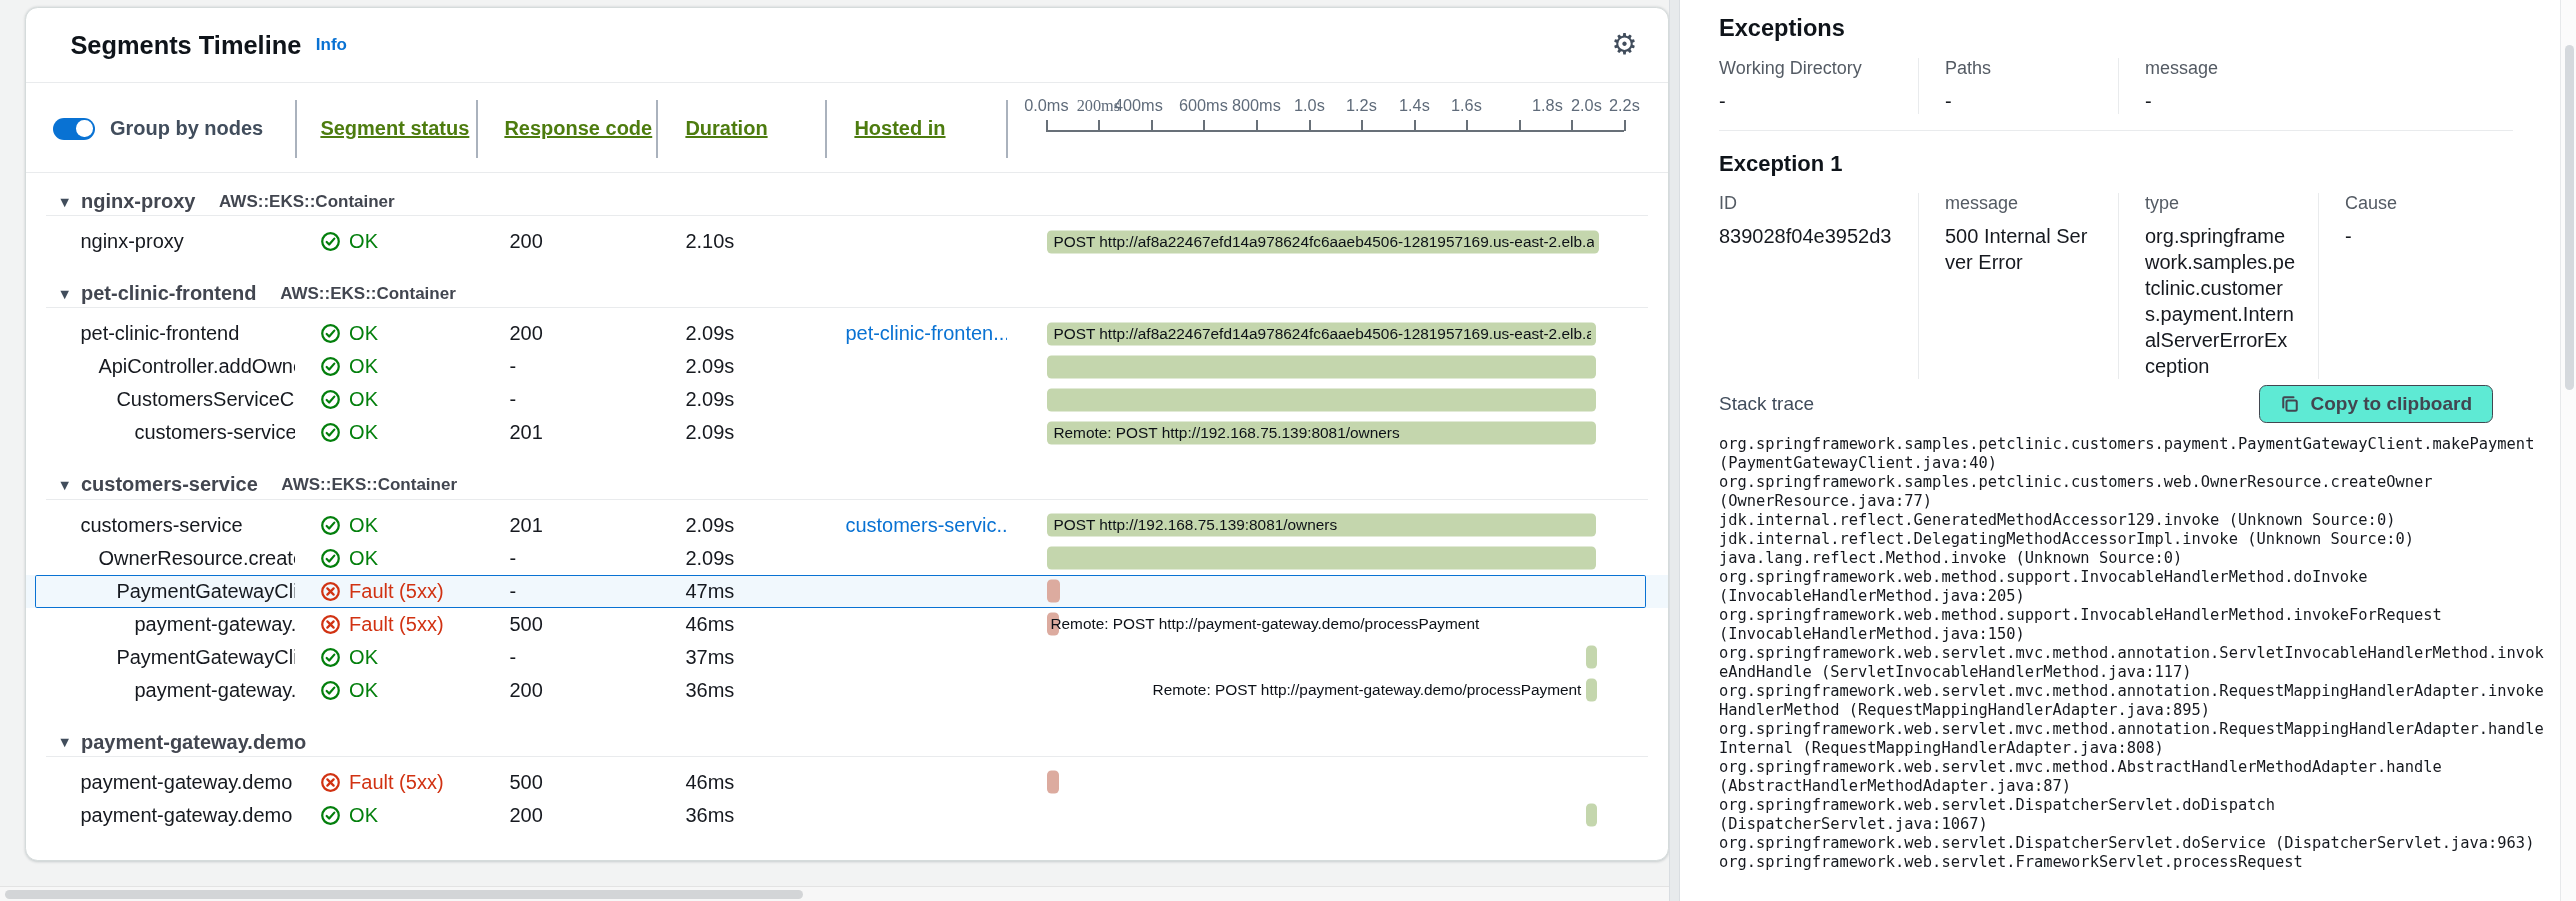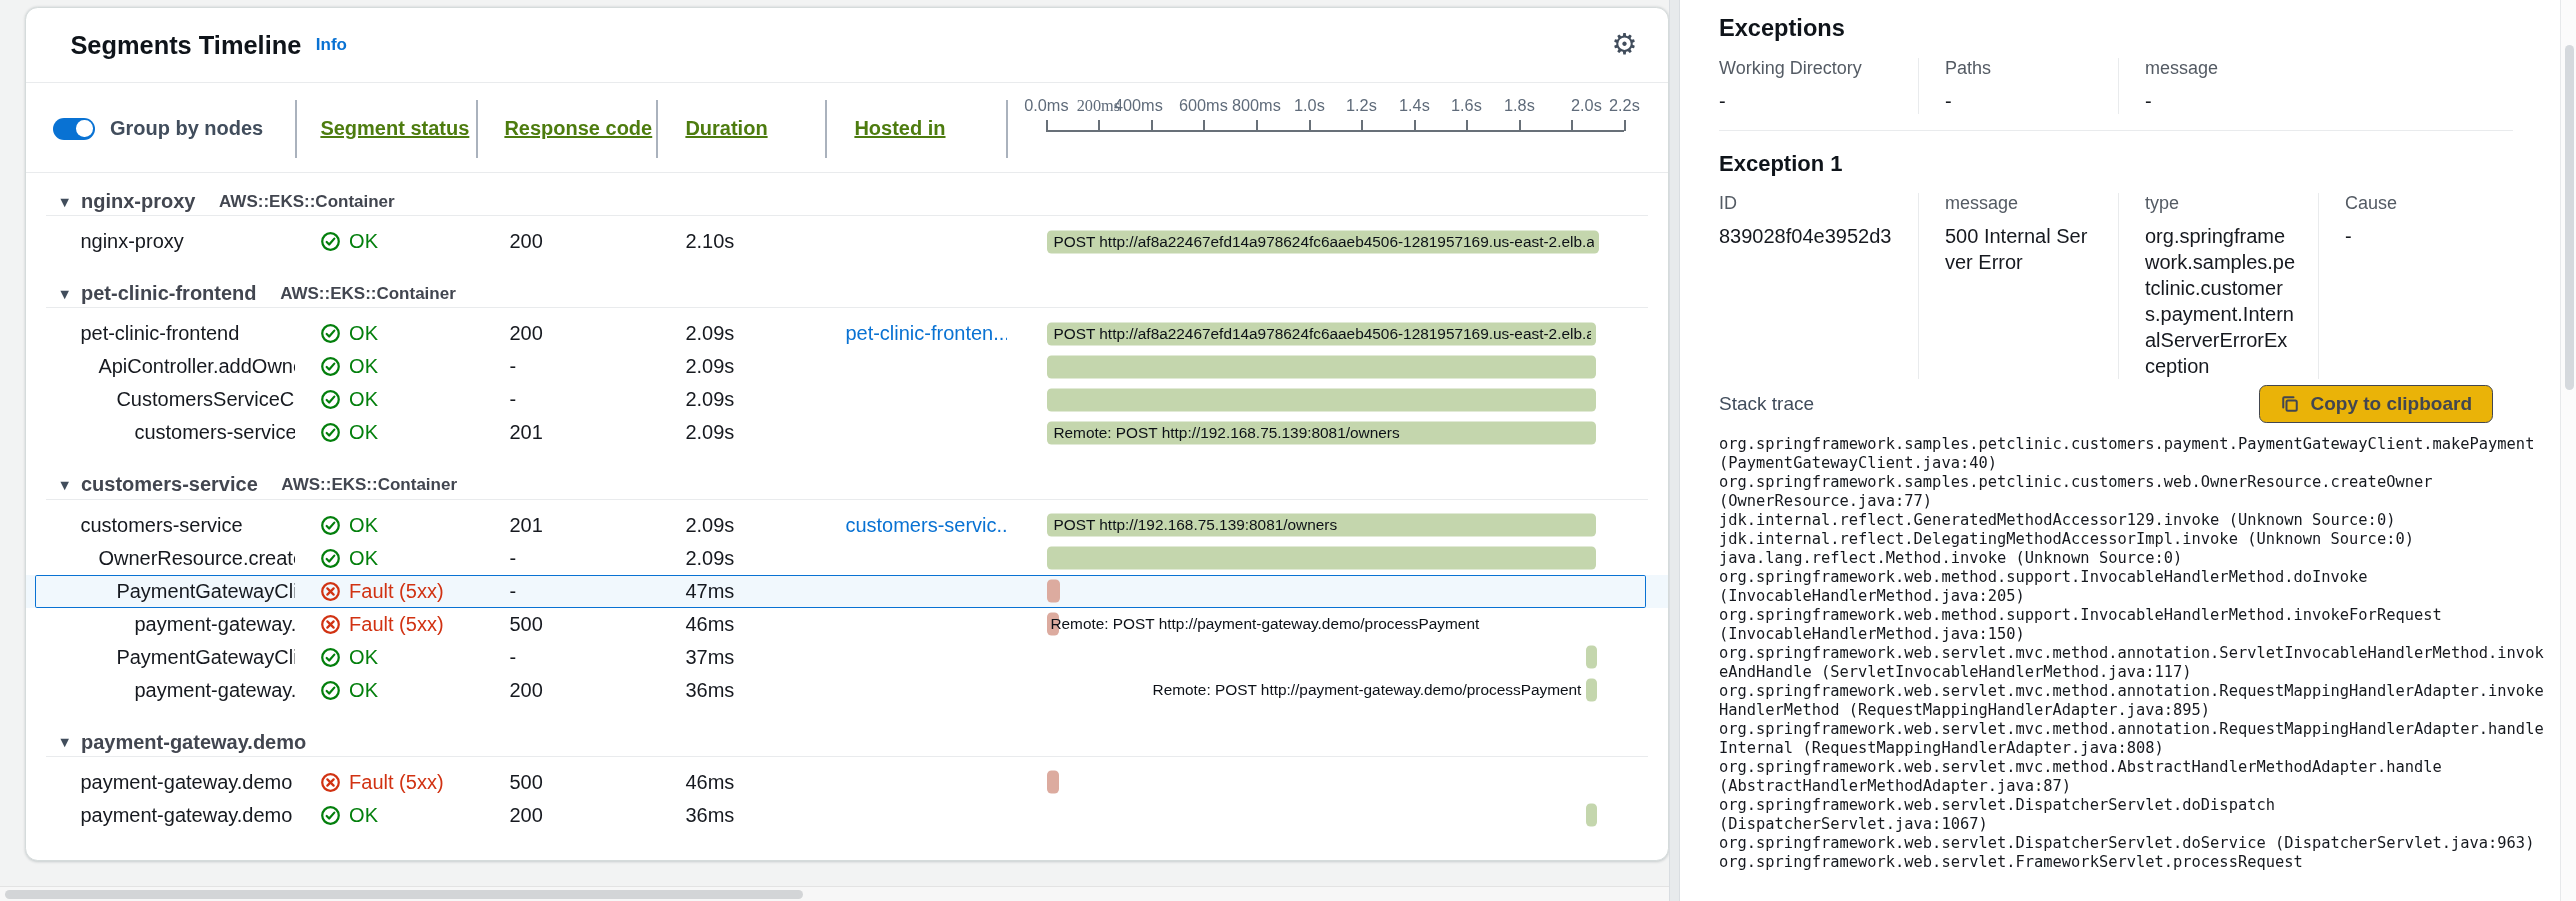--- a/index.html
+++ b/index.html
@@ -72,21 +72,21 @@
   .kv-col { width:199px; padding-right:22px; }
   .kv-col + .kv-col { border-left:0.9px solid #e9ebed; padding-left:26px; width:200px; }
   .kv-col:last-child { width:218px; }
   .kv-label { font-size:18px; color:#545b64; margin-bottom:9px; }
   .kv-value { font-size:20px; color:#16191f; line-height:26px; word-break:break-all; }
   .rp-hr { height:0.9px; background:#e9ebed; margin:16.3px 63px 0 39px; }
   .rp-sub { margin:20px 0 0 39px; font-size:22px; font-weight:bold; color:#0f141a; }
   .stack-hd { display:flex; justify-content:space-between; align-items:center; margin:5.4px 83px 0 39px; }
   .stack-label { font-size:19px; color:#414d5c; }
   .copy-btn { display:flex; align-items:center; height:38px; padding:0 20px; border:1.8px solid #424650;
-              border-radius:7.3px; background:#eab308; font-size:19px; font-weight:bold; color:#424650; cursor:pointer; }
+              border-radius:7.3px; background:#5eead4; font-size:19px; font-weight:bold; color:#424650; cursor:pointer; }
   .copy-btn svg { margin-right:11px; }
   .stack { margin:12.7px 0 0 39px; width:89ch; font-family:"DejaVu Sans Mono", monospace; font-size:15.4px;
            line-height:19px; color:#16191f; }
   .stack .frame { overflow-wrap:break-word; }
 
   .vscroll { position:absolute; left:2560px; top:0; width:16.3px; height:902px; background:#fbfbfb; border-left:0.9px solid #e7e9eb; }
   .vscroll .thumb { position:absolute; left:3.6px; top:45px; width:9px; height:345px; border-radius:4.5px; background:#d5d9dd; }
 </style>
 </head>
 <body>
@@ -128,21 +128,21 @@
           <span class="ruler-label" style="left: 250px;">800ms</span>
           <span class="ruler-tick" style="left: 250px;"></span>
           <span class="ruler-label" style="left: 303px;">1.0s</span>
           <span class="ruler-tick" style="left: 303px;"></span>
           <span class="ruler-label" style="left: 355px;">1.2s</span>
           <span class="ruler-tick" style="left: 355px;"></span>
           <span class="ruler-label" style="left: 408px;">1.4s</span>
           <span class="ruler-tick" style="left: 408px;"></span>
           <span class="ruler-label" style="left: 460px;">1.6s</span>
           <span class="ruler-tick" style="left: 460px;"></span>
-          <span class="ruler-label" style="left: 513px;">1.8s</span>
+          <span class="ruler-label" style="left: 541px;">1.8s</span>
           <span class="ruler-tick" style="left: 513px;"></span>
           <span class="ruler-label" style="left: 580px;">2.0s</span>
           <span class="ruler-tick" style="left: 565px;"></span>
           <span class="ruler-label" style="left: 618px;">2.2s</span>
           <span class="ruler-tick" style="left: 618px;"></span>
           <span class="ruler-base" style="left: 40px; width: 578px;"></span>
         </div>
     </div>
 
     <div id="table-body">

